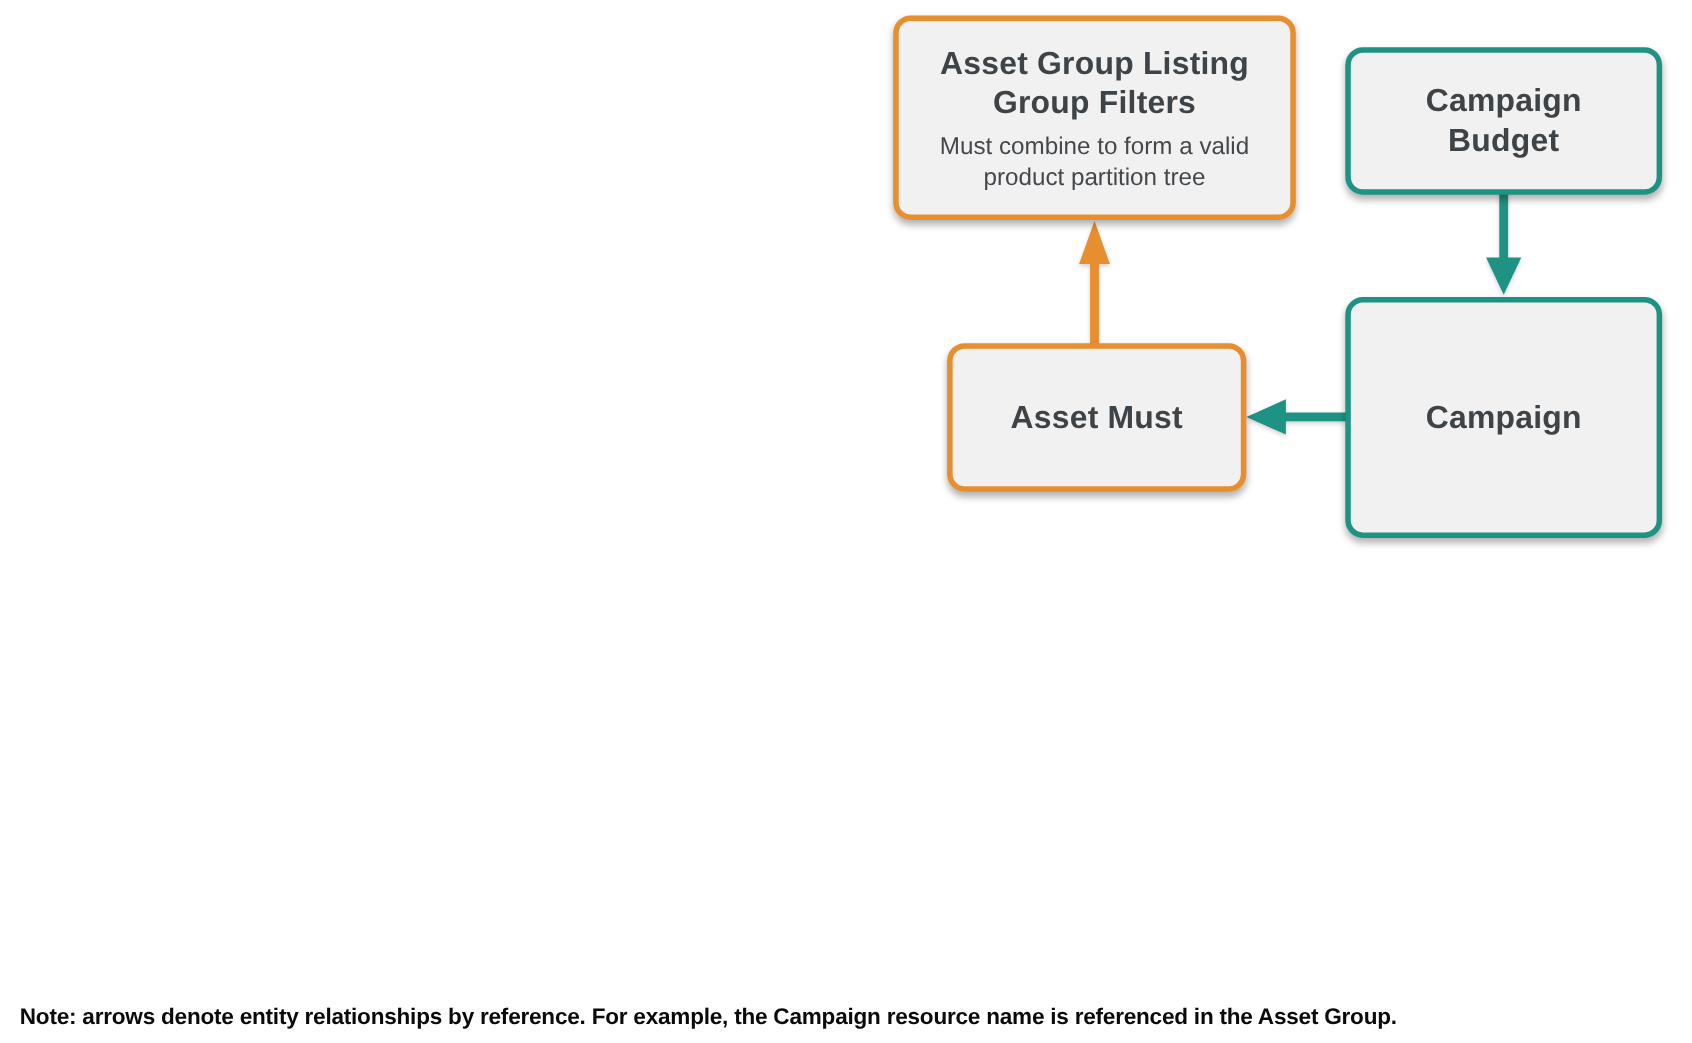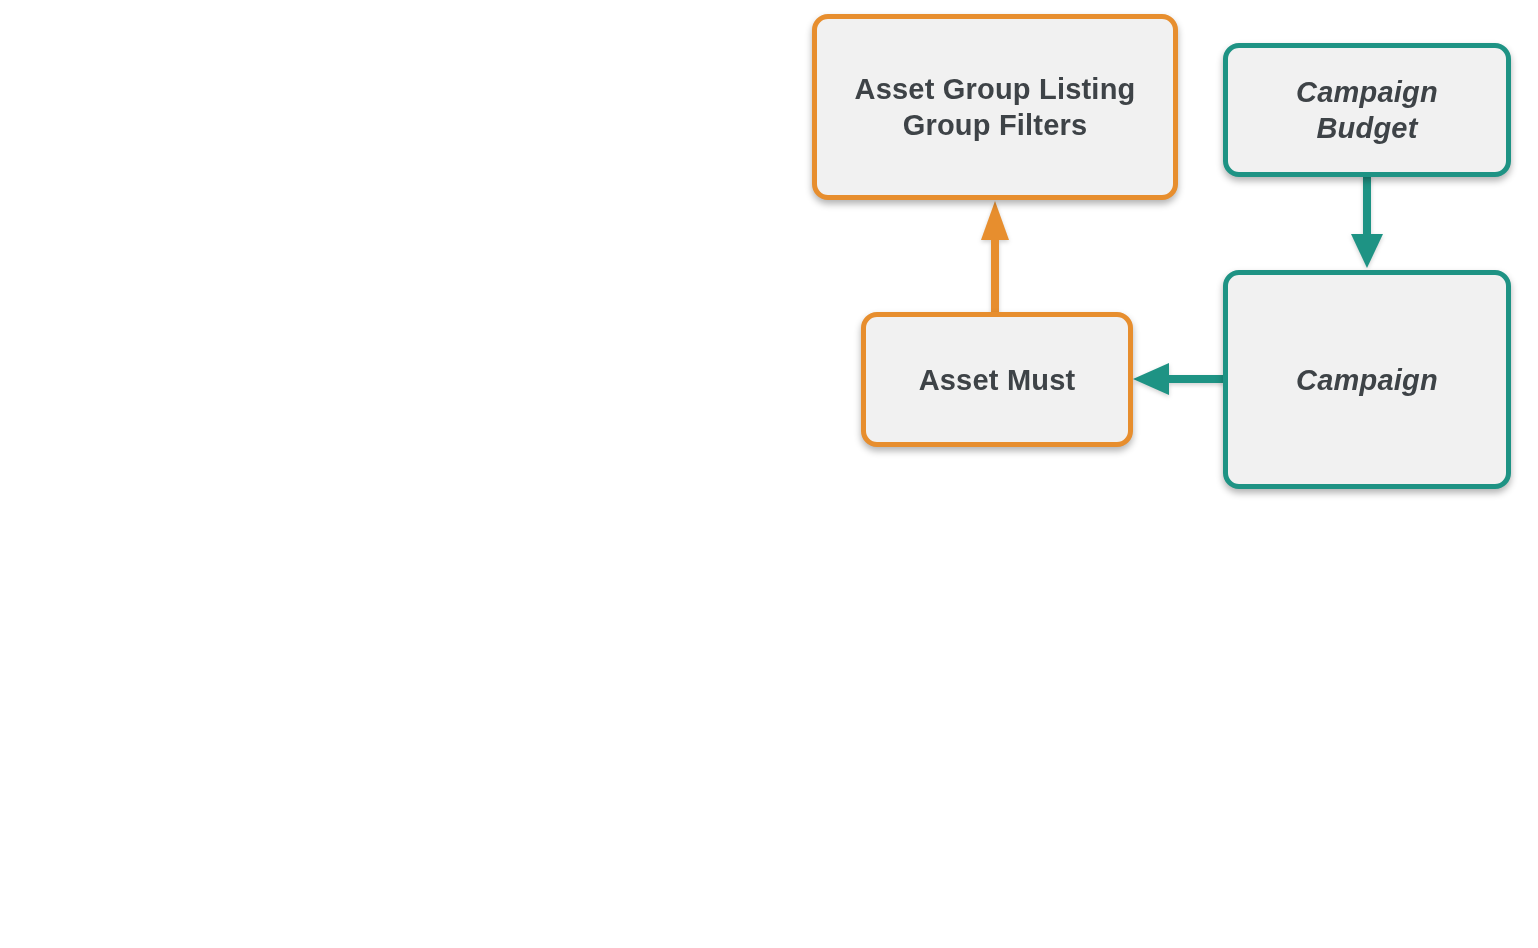--- a/index.html
+++ b/index.html
@@ -21,21 +21,21 @@
   .node{
     position:absolute;z-index:2;
     background:var(--box_fill);
     border:5px solid #14b8a6;
     border-radius:16px;
     box-shadow:0 4px 7px rgba(0,0,0,0.30);
     display:flex;flex-direction:column;align-items:center;justify-content:center;
     text-align:center;
   }
   .node[data-accent="orange"]{border-color:var(--orange);}
-  .node[data-accent="teal"]{border-color:var(--teal);font-style:italic;}
+  .node[data-accent="teal"]{border-color:var(--teal);}
   .node-title{
     font-size:29px;font-weight:bold;color:var(--title_text);
     line-height:36px;white-space:pre-line;letter-spacing:0.2px;
   }
   .node-subtitle{
     font-size:22px;color:var(--subtitle_text);
     line-height:28px;white-space:pre-line;margin-top:7px;
   }
   #node-listing-filters{left:812px;top:14px;width:366px;height:186px;}
   #node-campaign-budget{left:1223px;top:43px;width:288px;height:134px;}
@@ -63,29 +63,32 @@
     </g>
     <g class="arrow-shape">
       <rect class="arrow-teal" x="1163" y="375" width="62" height="8"></rect>
       <polygon class="arrow-teal" points="1133,379 1169,363 1169,395"></polygon>
     </g>
   </svg>
 
   <div class="node" id="node-listing-filters" data-accent="orange">
     <div class="node-title">Asset Group Listing
 Group Filters</div>
+    <div class="node-subtitle">Must combine to form a valid
+product partition tree</div>
   </div>
 
   <div class="node" id="node-campaign-budget" data-accent="teal">
     <div class="node-title">Campaign
 Budget</div>
   </div>
 
   <div class="node" id="node-campaign" data-accent="teal">
     <div class="node-title">Campaign</div>
   </div>
 
   <div class="node" id="node-asset-group" data-accent="orange">
     <div class="node-title">Asset Must</div>
   </div>
 
+  <p class="note">Note: arrows denote entity relationships by reference. For example, the Campaign resource name is referenced in the Asset Group.</p>
 
 </div>
 
 </body></html>

